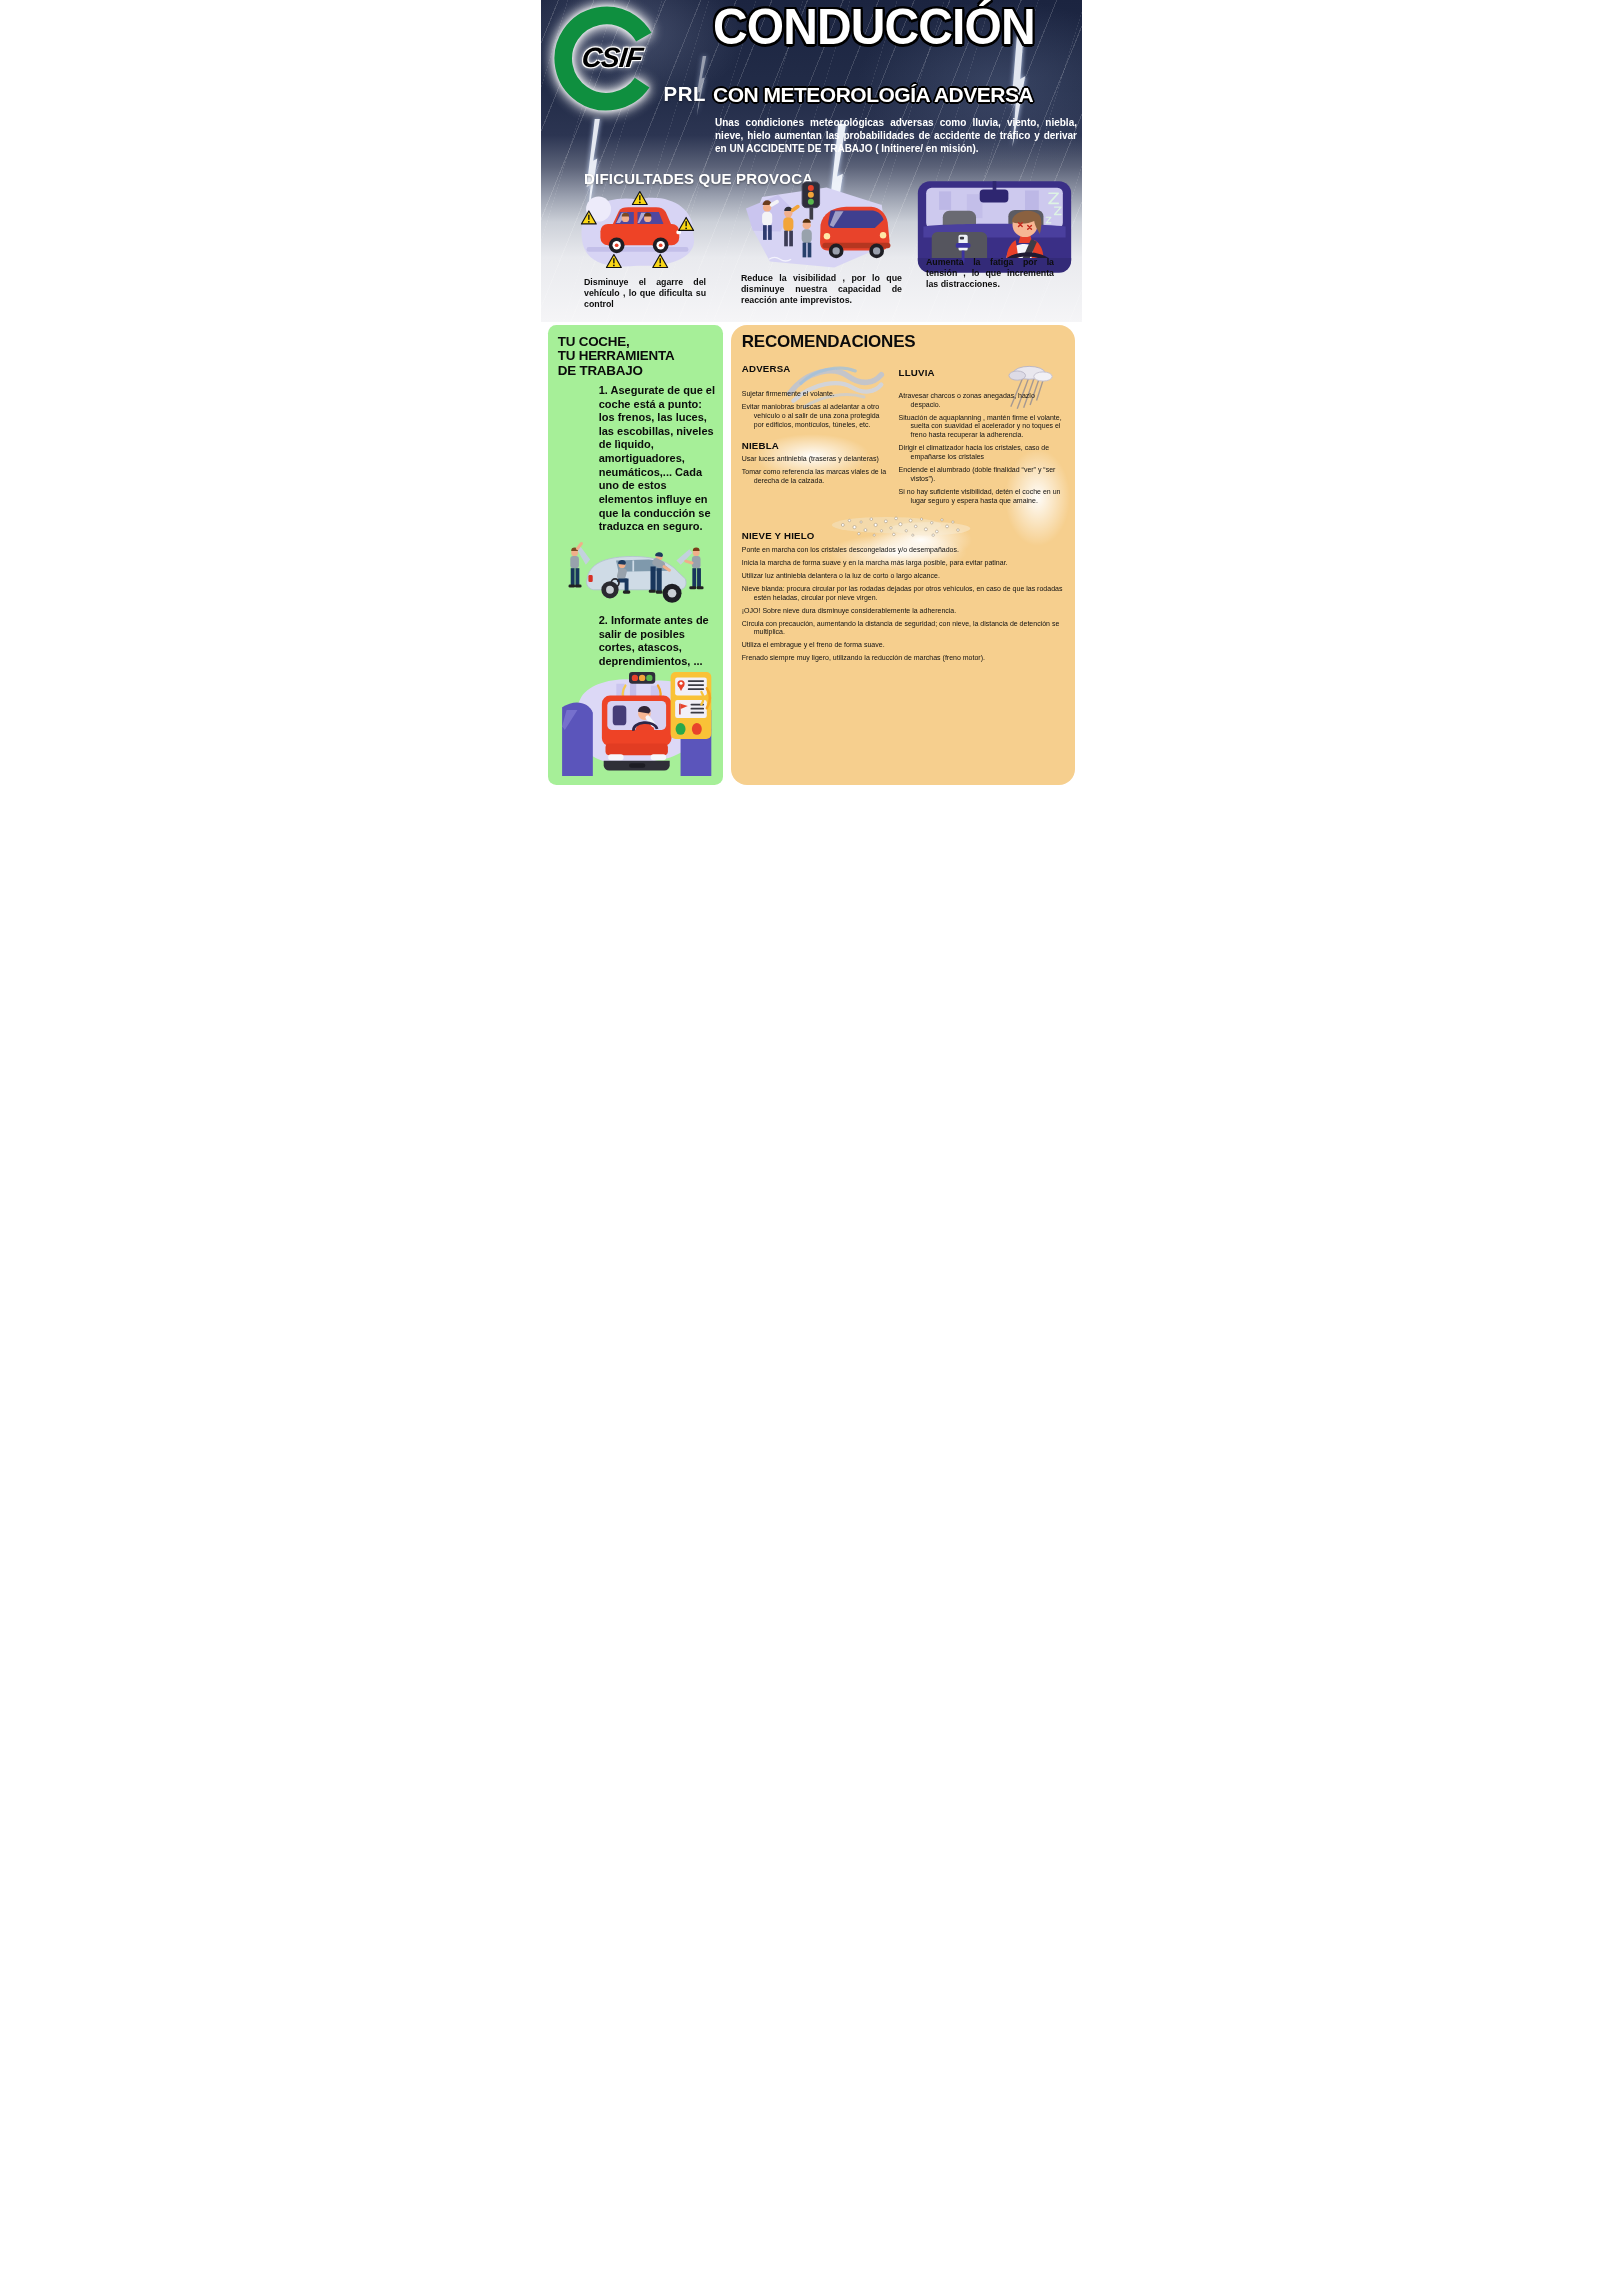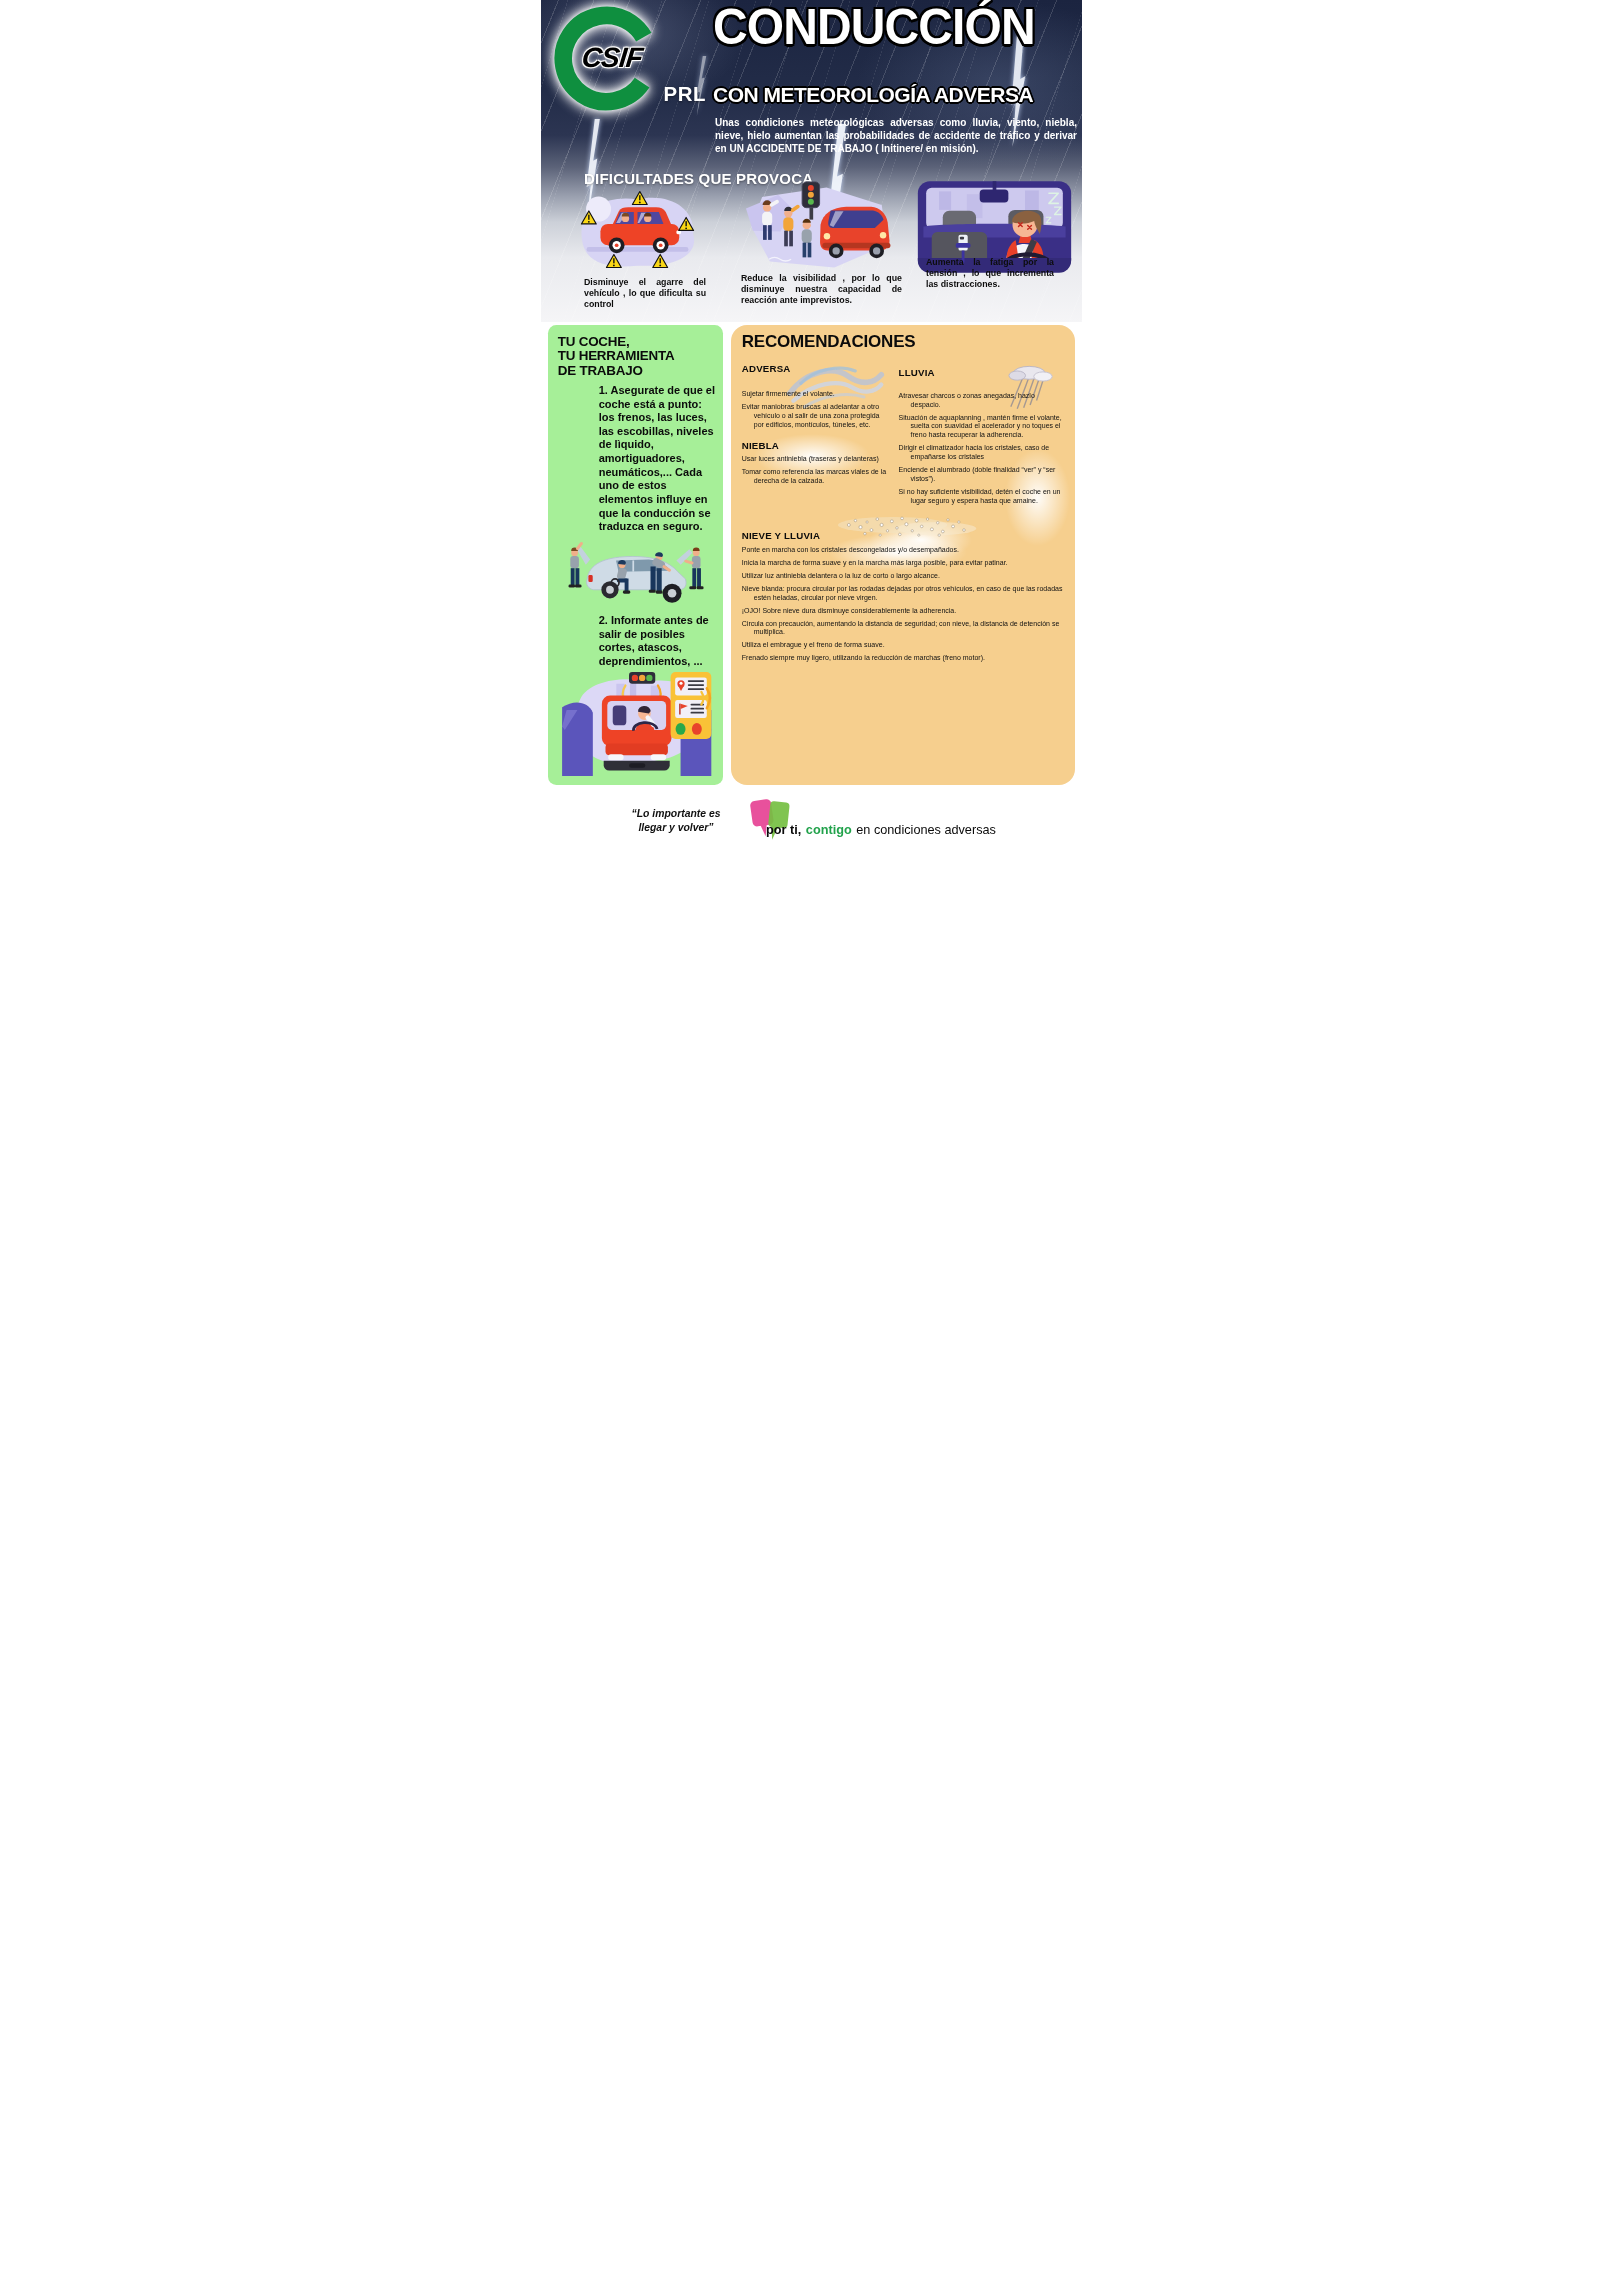--- a/index.html
+++ b/index.html
@@ -428,21 +428,21 @@
             <p class="rec-item hang">Situación de aquaplanning , mantén firme el volante, suelta con suavidad el acelerador y no toques el freno hasta recuperar la adherencia.</p>
             <p class="rec-item hang">Dirigir el climatizador hacia los cristales, caso de empañarse los cristales</p>
             <p class="rec-item hang">Enciende el alumbrado (doble finalidad “ver” y “ser vistos”).</p>
             <p class="rec-item hang">Si no hay suficiente  visibilidad, detén el coche en un lugar seguro y espera hasta que amaine.</p>
           </div>
         </div>
       </div>
 
       <div class="nieve-block">
         <div class="nieve-head">
-          <h3 class="sec-title" style="margin-bottom:0;">NIEVE Y LLUVIA</h3>
+          <h3 class="sec-title" style="margin-bottom:0;">NIEVE Y HIELO</h3>
           <svg width="153" height="27" viewBox="0 0 420 74">
             <ellipse cx="180" cy="30" rx="150" ry="22" fill="#f3e3c2" opacity=".55"></ellipse>
             <ellipse cx="300" cy="40" rx="110" ry="18" fill="#f7ecd4" opacity=".5"></ellipse>
             <g fill="#ffffff" stroke="#a3947c" stroke-width="1.6">
               <circle cx="60" cy="30" r="4"></circle>
                 <circle cx="78" cy="18" r="3.4"></circle>
                 <circle cx="92" cy="36" r="4.4"></circle>
                 <circle cx="110" cy="22" r="3"></circle>
                 <circle cx="122" cy="44" r="4"></circle>
                 <circle cx="138" cy="14" r="3.6"></circle>
@@ -476,30 +476,14 @@
         <p class="rec-item hang">Utilizar luz antiniebla delantera o la luz de corto o largo alcance.</p>
         <p class="rec-item hang">Nieve blanda: procura circular por las rodadas dejadas por otros vehículos, en caso de que las rodadas  estén  heladas, circular por nieve virgen.</p>
         <p class="rec-item hang">¡OJO! Sobre nieve dura disminuye considerablemente la adherencia.</p>
         <p class="rec-item hang">Circula  con precaución, aumentando la distancia de seguridad; con nieve, la distancia de detención se multiplica.</p>
         <p class="rec-item hang">Utiliza el embrague y el freno de forma suave.</p>
         <p class="rec-item hang">Frenado siempre muy ligero, utilizando la reducción de marchas (freno motor).</p>
       </div>
     </section>
   </main>
 
-  <footer class="footer">
-    <div class="quote">“Lo importante es llegar y volver”</div>
-    <svg class="bubbles" width="48" height="44" viewBox="0 0 104 96">
-      <g transform="rotate(-8 38 34)">
-        <rect x="14" y="2" width="46" height="56" rx="10" fill="var(--bubble-pink,#e8519c)"></rect>
-        <path d="M30,56 L38,82 L44,56 Z" fill="var(--bubble-pink,#e8519c)"></path>
-      </g>
-      <g transform="rotate(6 70 40)" opacity=".92">
-        <rect x="52" y="6" width="42" height="56" rx="8" fill="var(--bubble-green,#76c043)"></rect>
-        <path d="M60,60 L64,90 L74,60 Z" fill="var(--bubble-green,#76c043)"></path>
-      </g>
-    </svg>
-    <div class="tagline">
-      <span class="tag-pre">por ti,</span><span class="tag-hl">contigo</span><span class="tag-post">en condiciones adversas</span>
-    </div>
-  </footer>
 </div>
 
 
 </body></html>

